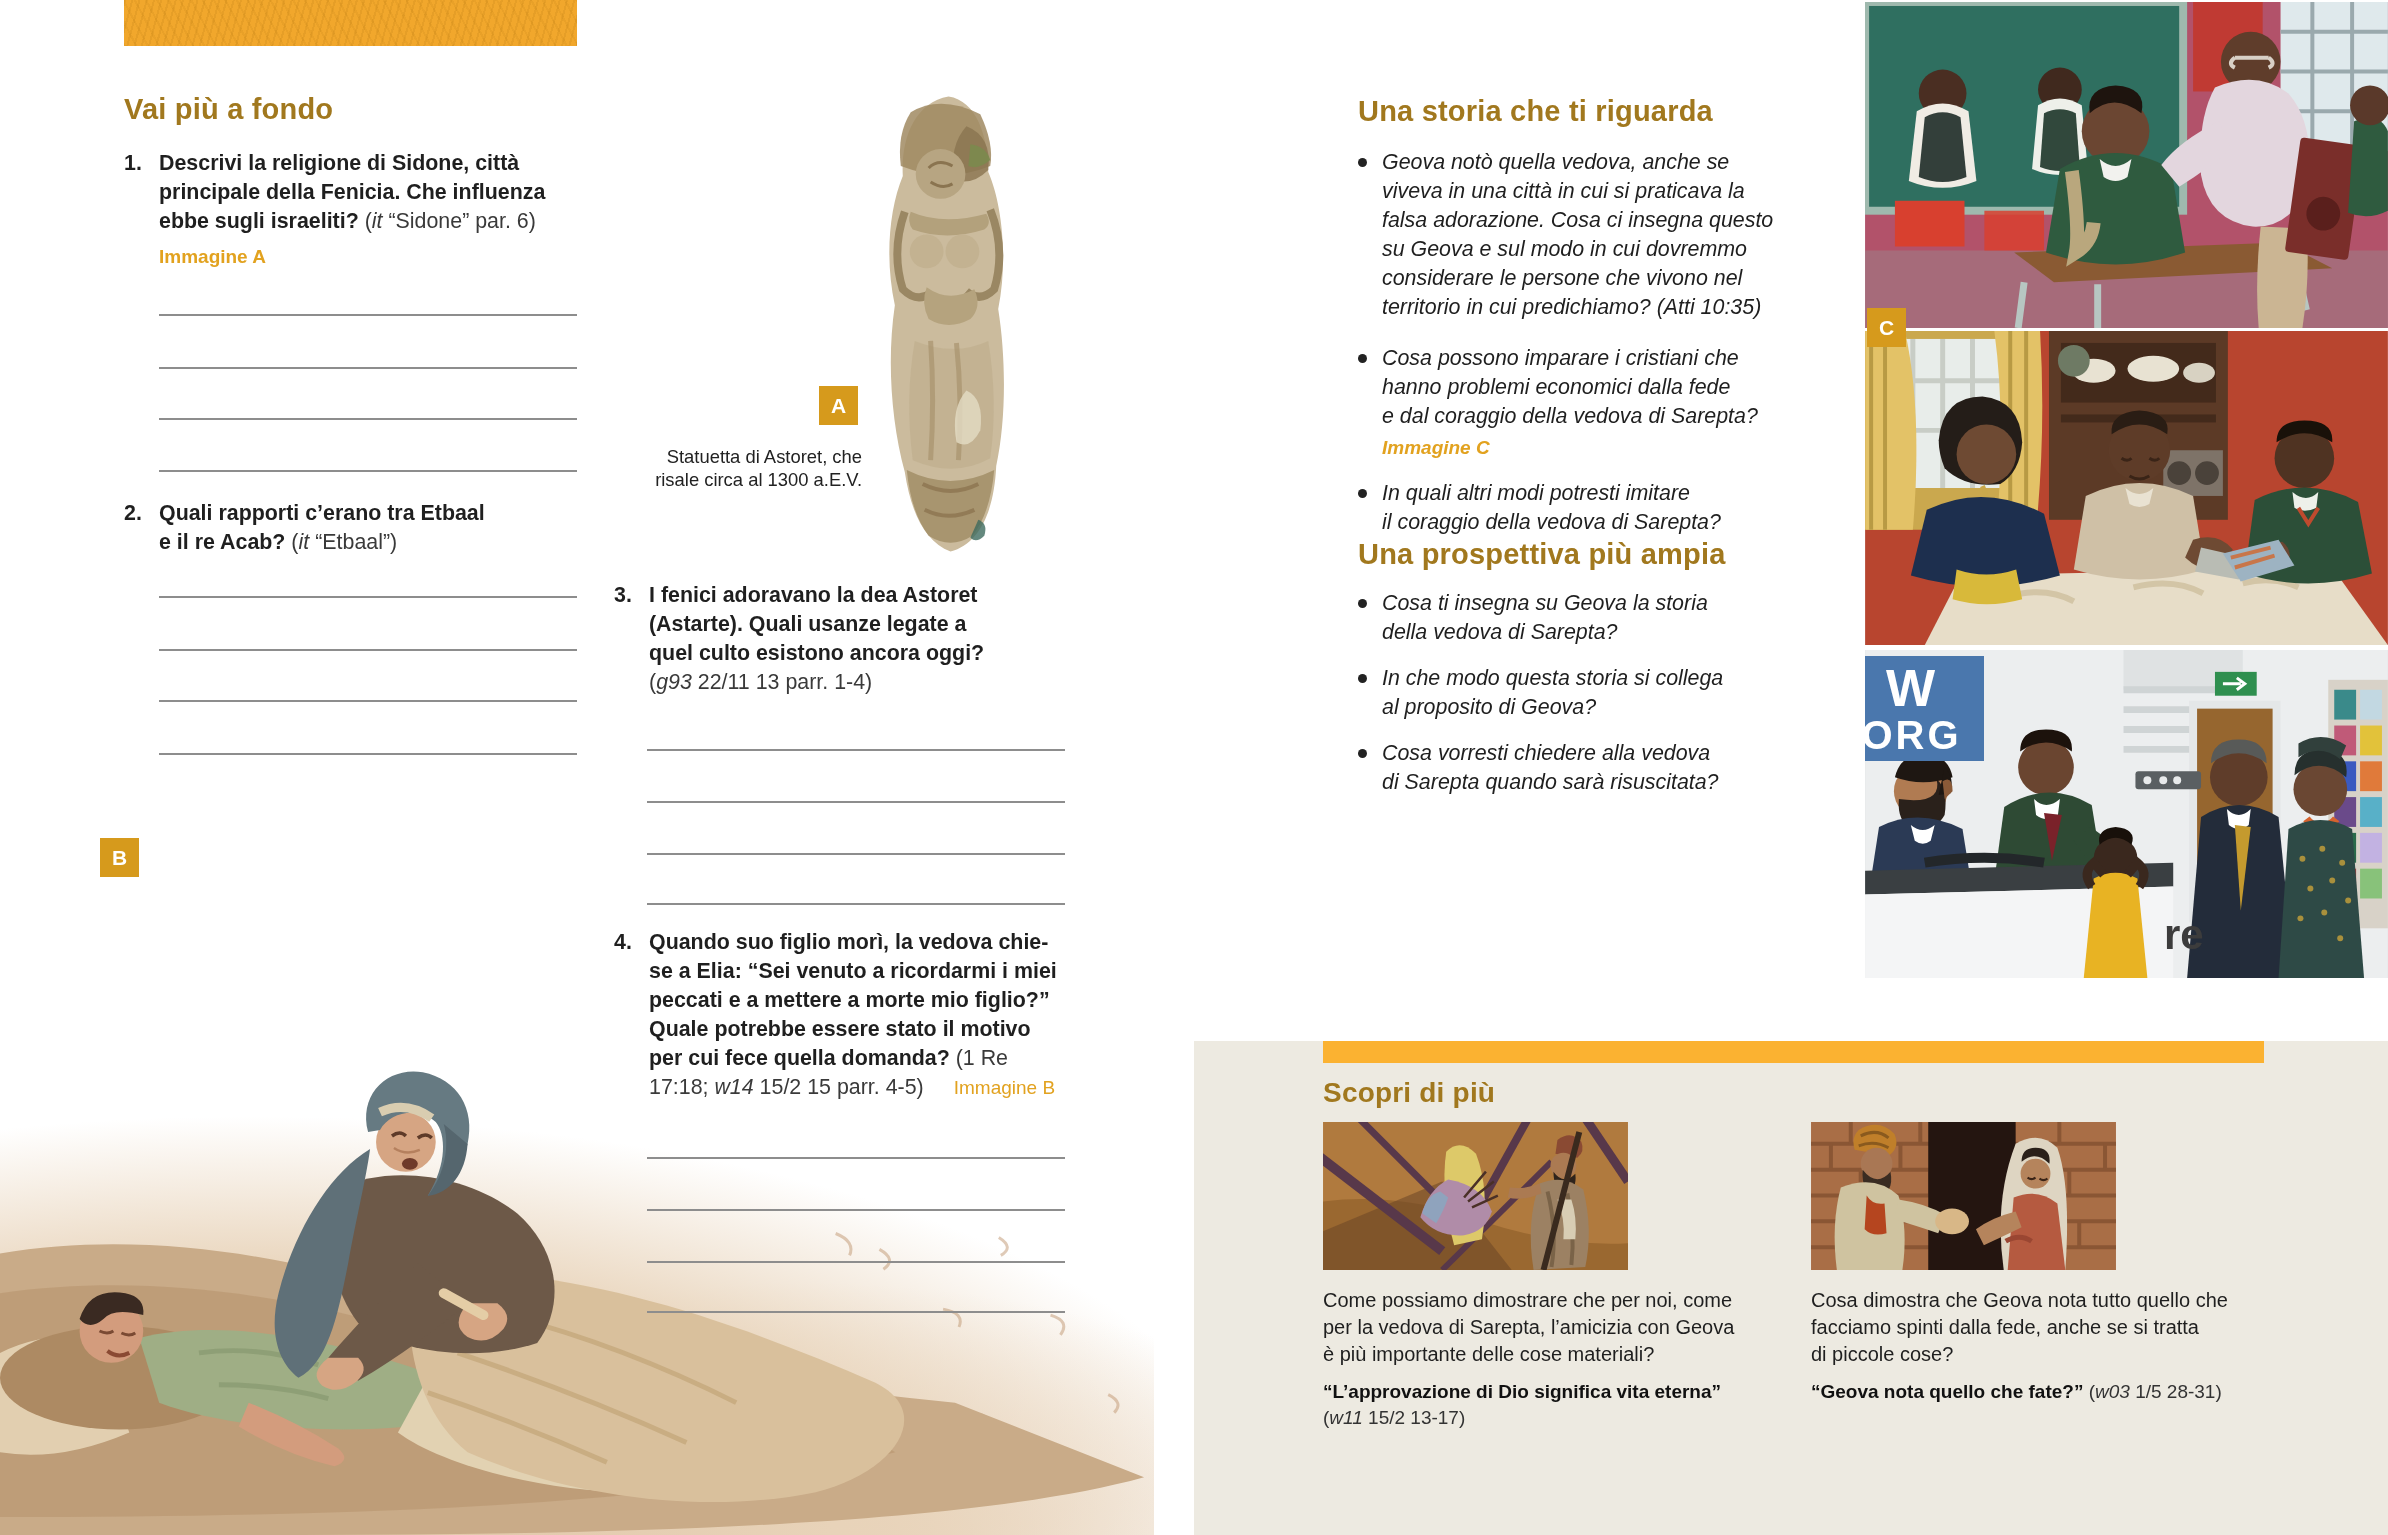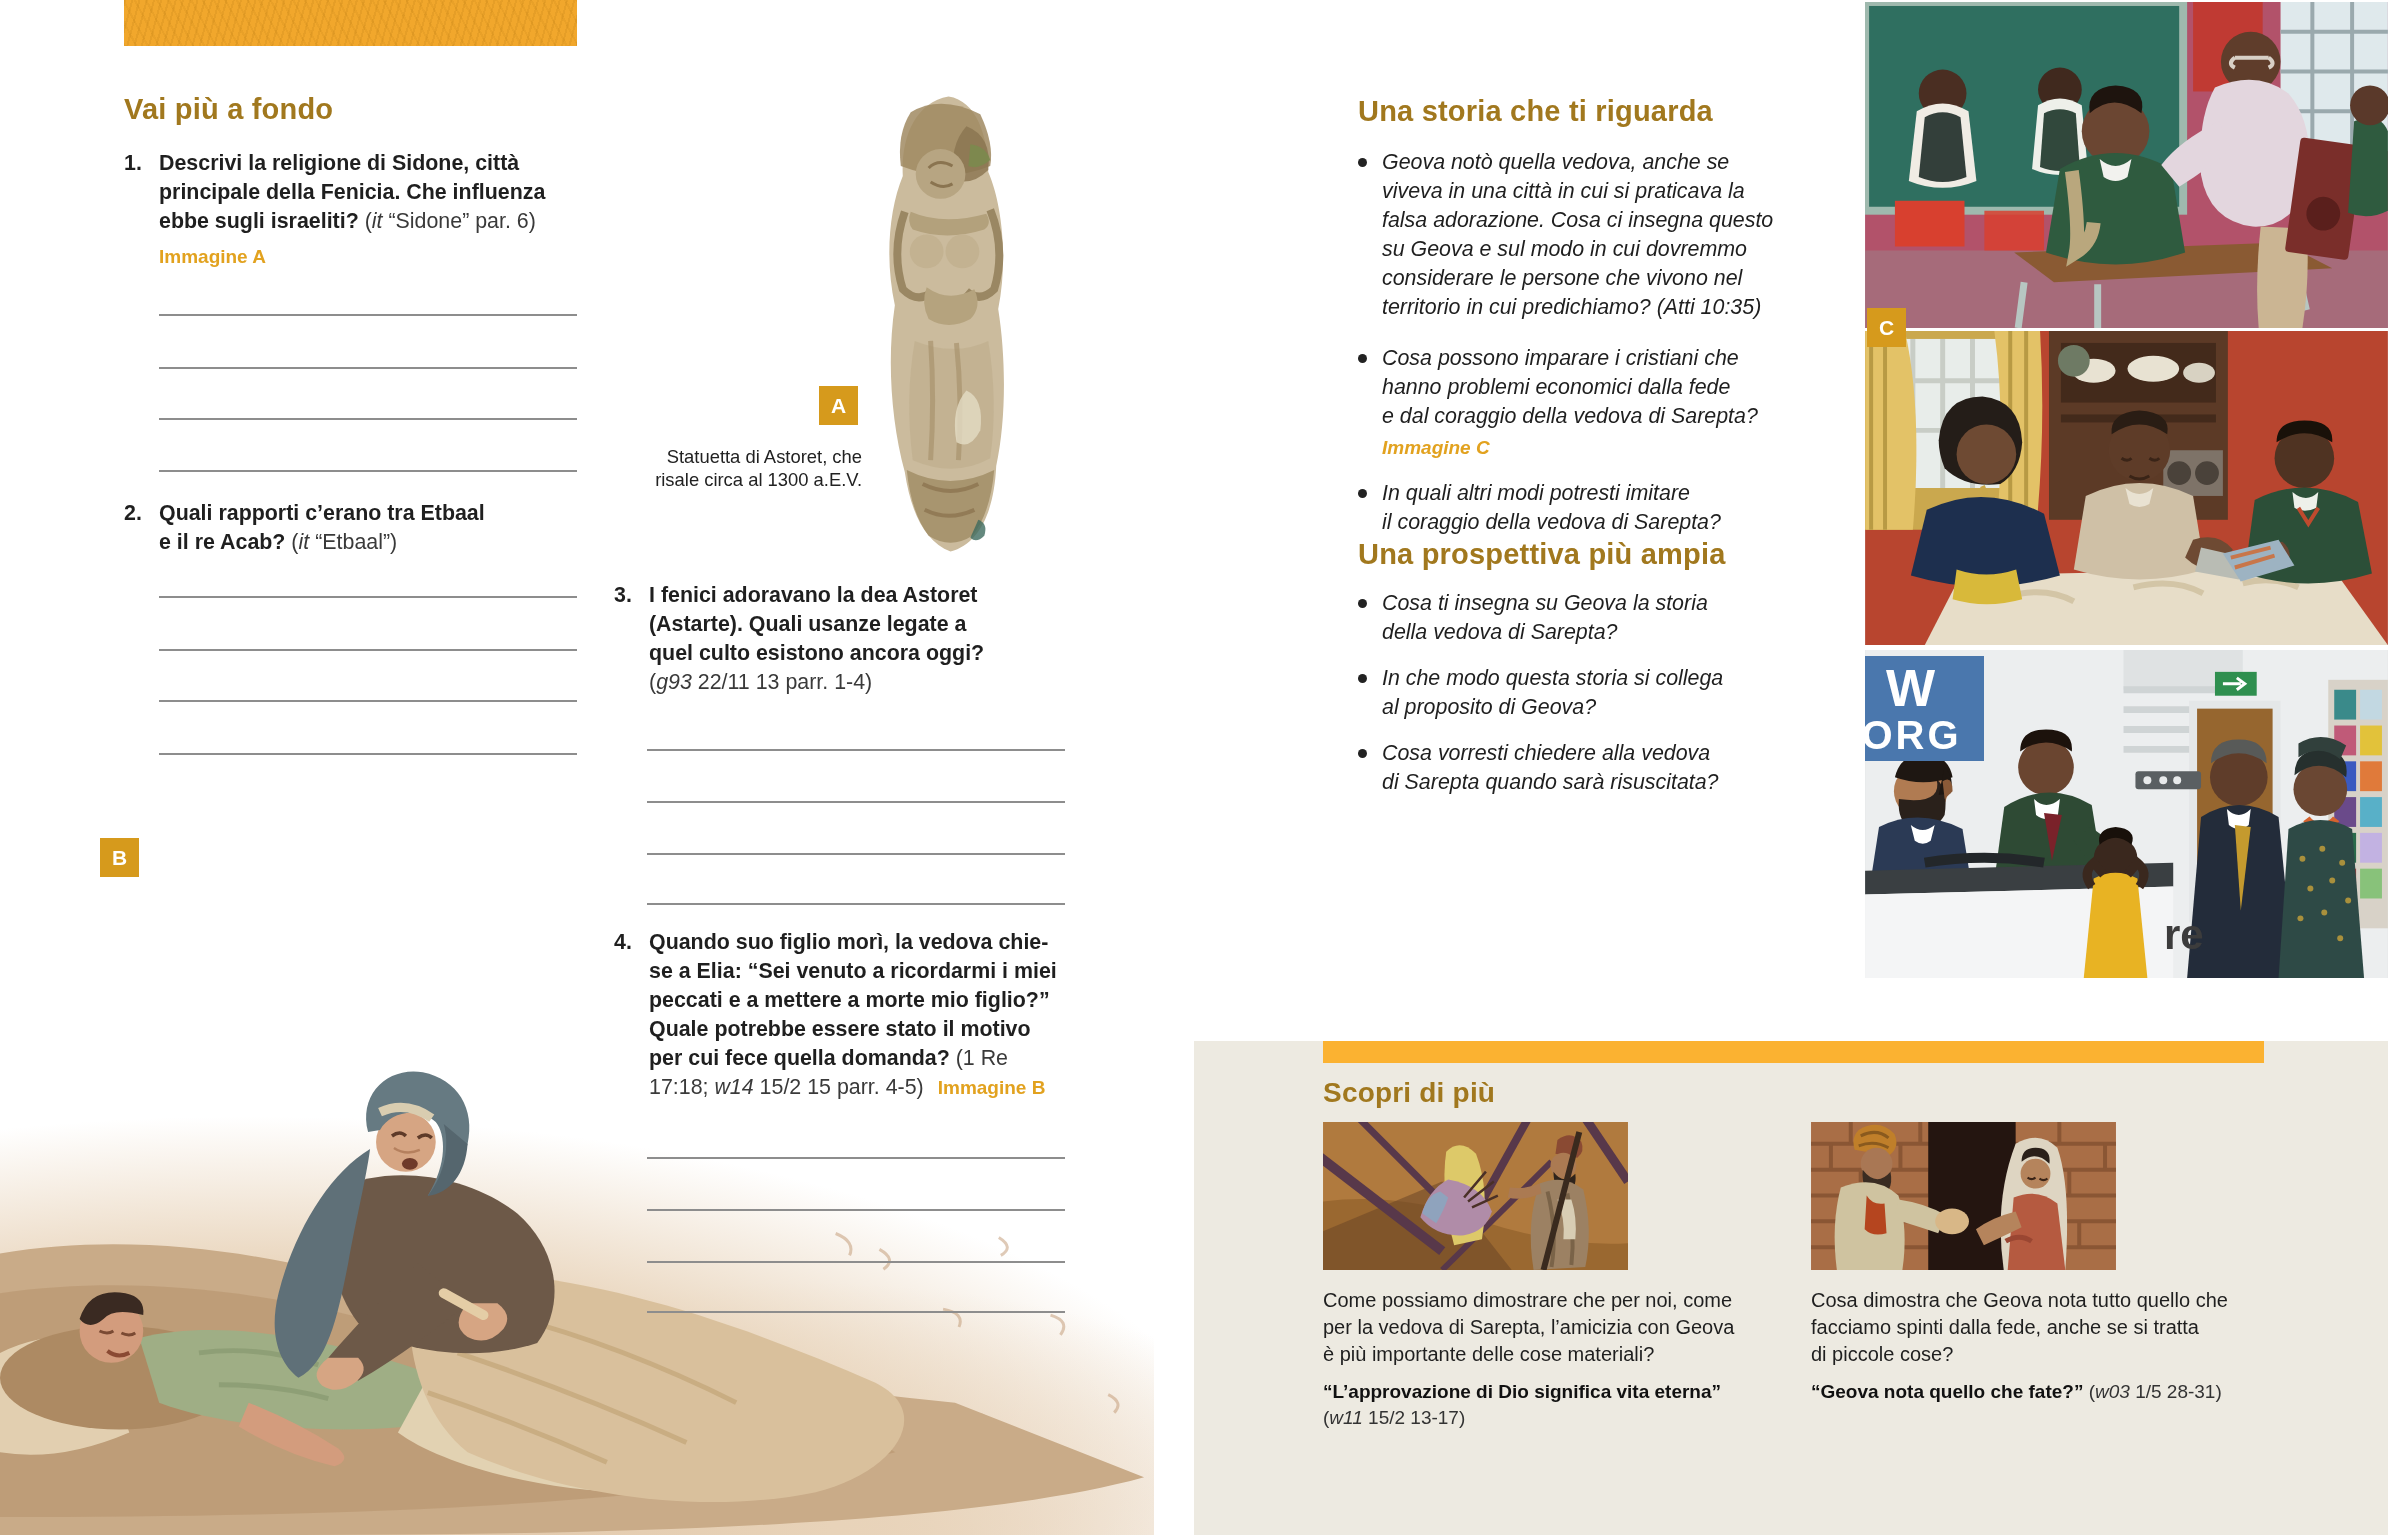--- a/index.html
+++ b/index.html
@@ -9,21 +9,21 @@
 
   
   .h-gold{position:absolute;font-size:29px;font-weight:bold;color:#a1781e;letter-spacing:0.2px;}
   .qblock{position:absolute;font-size:21.4px;line-height:29px;}
   .qnum{position:absolute;left:0;top:0;font-weight:bold;}
   .qbody{margin-left:35px;}
   .qtext{font-weight:bold;color:#1f1f1f;}
   .qref{font-weight:normal;color:#3a3a3a;}
   .ital{font-style:italic;}
   .img-label{display:block;margin-top:6px;font-size:19px;font-weight:bold;color:#e2a21f;}
-  .img-label-inline{font-size:19px;font-weight:bold;color:#e2a21f;margin-left:14px;}
+  .img-label-inline{font-size:19px;font-weight:normal;color:#e2a21f;margin-left:30px;}
   .aline{position:absolute;width:418px;border-top:2px solid #8d8d8d;}
   .gold-square{position:absolute;width:39px;height:39px;background:#d69a1c;color:#ffffff;
                font-size:21px;font-weight:bold;display:flex;align-items:center;justify-content:center;z-index:6;}
 
   
   .banner{position:absolute;left:124px;top:0;width:453px;height:46px;
     background:
       repeating-linear-gradient(105deg, rgba(150,95,0,.12) 0 2px, rgba(0,0,0,0) 2px 7px),
       repeating-linear-gradient(62deg, rgba(150,95,0,.09) 0 2px, rgba(0,0,0,0) 2px 10px),
       #f1a72c;}

